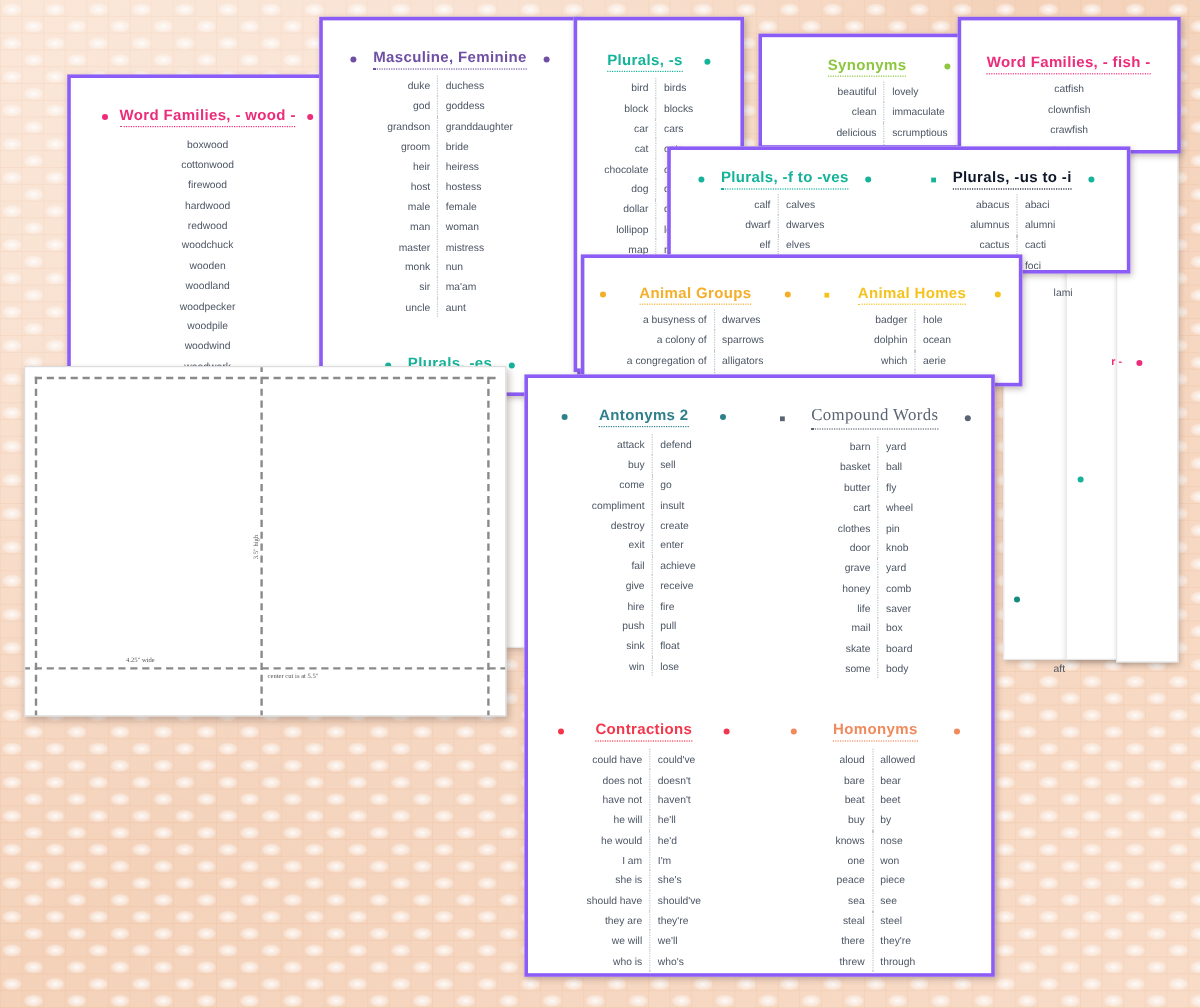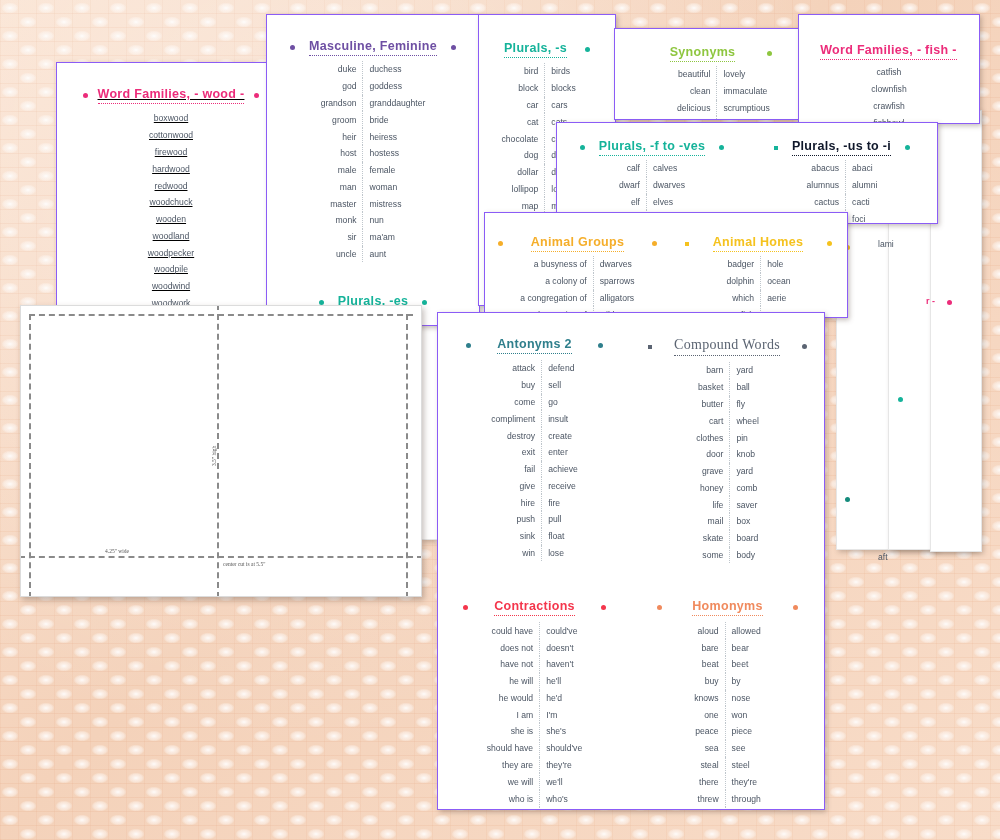--- a/index.html
+++ b/index.html
@@ -21,21 +21,21 @@
         repeating-linear-gradient(90deg, rgba(214,132,82,.07) 0px, rgba(214,132,82,.07) 1px, rgba(255,255,255,0) 1px, rgba(255,255,255,0) 18px),
         linear-gradient(135deg,#fae3d2 0%,#f4d2ba 45%,#f8dcc8 100%);
       background-size:36px 28px,36px 28px,36px 28px,36px 28px,100% 14px,18px 100%,100% 100%;
   }
   #bg:after{content:"";position:absolute;inset:0;
       background-image:radial-gradient(circle at 30% 20%, rgba(255,255,255,.30), rgba(255,255,255,0) 60%);}
 
   
   .card{position:absolute;background:#ffffff;
         box-shadow:1.5px 2px 5px rgba(90,70,60,.35);
-        border:1px solid #8b5cf6;overflow:hidden;}
+        border:3px solid #8b5cf6;overflow:hidden;}
   .card-inner{padding:0;}
 
   .hdr{display:flex;align-items:center;justify-content:center;gap:0;}
   .hdr-title{font-family:"Liberation Sans", sans-serif;font-weight:bold;
              font-size:12.5px;letter-spacing:.3px;white-space:nowrap;}
   .hdr-title.serif{font-family:"Liberation Serif", serif;font-weight:normal;font-size:14px;}
   .hdr-rule{border-bottom:1px dotted currentColor;padding-bottom:2px;}
   .bullet{width:5px;height:5px;border-radius:50%;display:inline-block;flex:none;}
   .bullet.sq{border-radius:0;width:4px;height:4px;}
 
@@ -76,21 +76,21 @@
 <span class="mini" style="left:878px;top:552px;">aft</span>
 
 <span class="bullet" style="position:absolute;left:845px;top:245px;background:#f5c21e;"></span>
 <span class="bullet" style="position:absolute;left:898px;top:397px;background:#15b39a;"></span>
 <span class="bullet" style="position:absolute;left:845px;top:497px;background:#148b7c;"></span>
 <span class="bullet" style="position:absolute;left:947px;top:300px;background:#ec2c7a;"></span>
 <span class="mini" style="left:926px;top:296px;color:#ec2c7a;font-weight:bold;font-size:9px;">r -</span>
 <span class="bullet" style="position:absolute;left:465px;top:294px;background:#15b39a;"></span>
 <span class="bullet" style="position:absolute;left:465px;top:345px;background:#15b39a;"></span>
 
-<div class="card" style="left:56px;top:62px;width:228px;height:242px;text-decoration:underline;">
+<div class="card" style="left:56px;top:62px;width:228px;height:242px;">
   <div class="card-inner" style="padding:24px 10px 0;">
     <div class="hdr" style="color:#ec2c7a;gap:10px;">
       <span class="bullet" style="background:#ec2c7a;"></span>
       <span class="hdr-title hdr-rule">Word Families, - wood -</span>
       <span class="bullet" style="background:#ec2c7a;"></span>
     </div>
     <table class="wl single" style="margin-top:6px;">
       <tbody>
           <tr>
             <td>boxwood</td>
@@ -254,21 +254,21 @@
           </tr>
       <tr>
             <td class="l">table</td>
             <td class="r">tables</td>
           </tr>
     </tbody>
       </table>
   </div>
 </div>
 
-<div class="card" style="left:614px;top:28px;width:212px;height:90px;">
+<div class="card" style="left:632px;top:28px;width:212px;height:90px;">
   <div class="card-inner" style="padding:16px 8px 0;">
     <div class="hdr" style="color:#8ec63f;gap:32px;">
       <span class="hdr-title hdr-rule">Synonyms</span>
       <span class="bullet" style="background:#8ec63f;"></span>
     </div>
     <table class="wl" style="margin-top:4px;">
       <tbody>
           <tr>
             <td class="l">beautiful</td>
             <td class="r">lovely</td>

